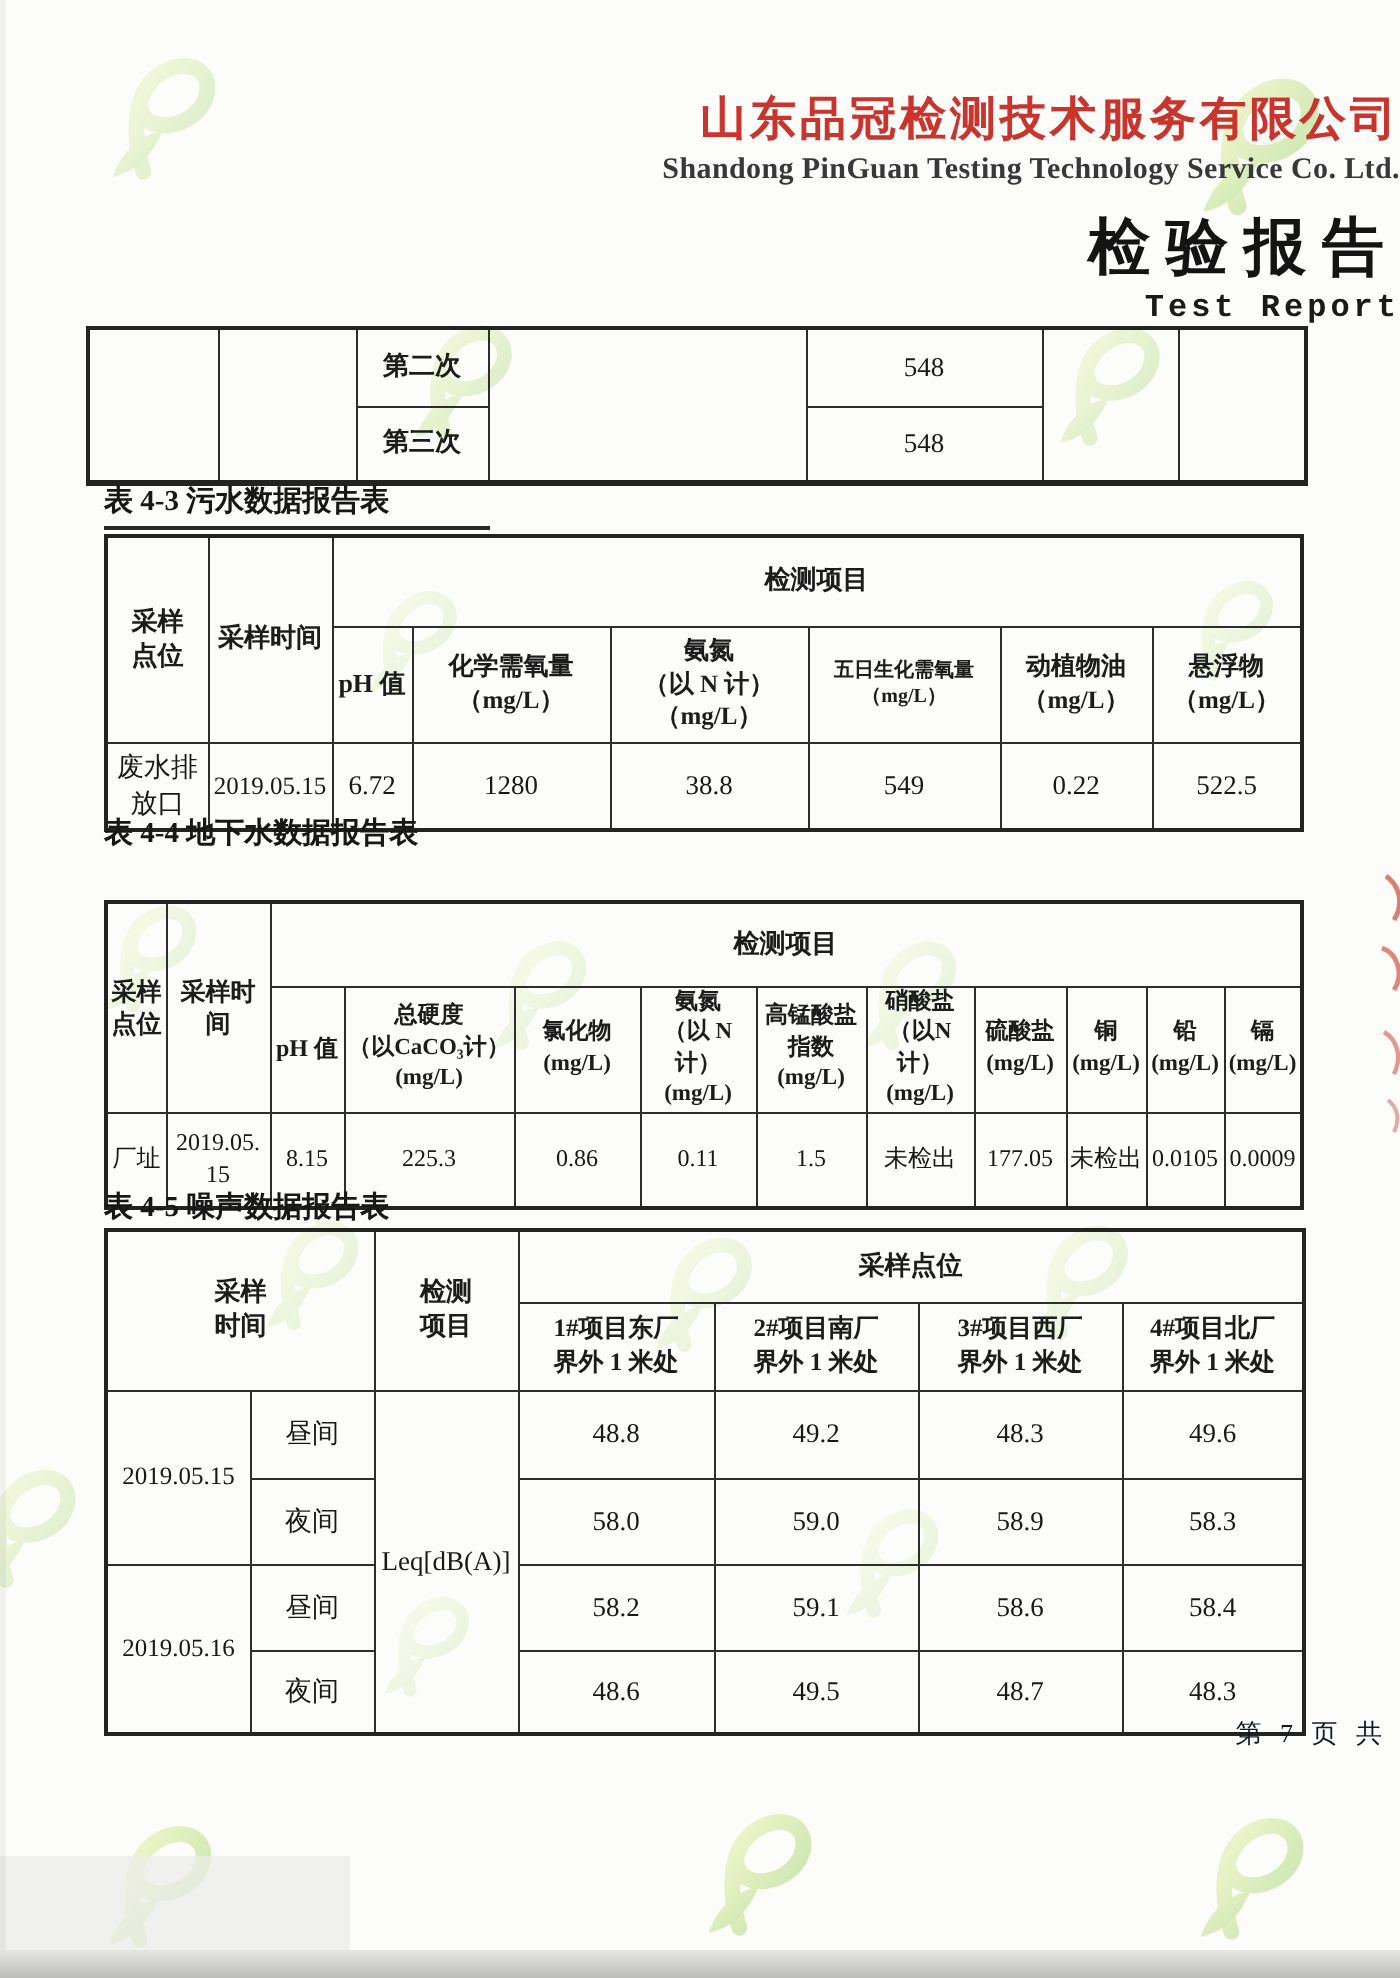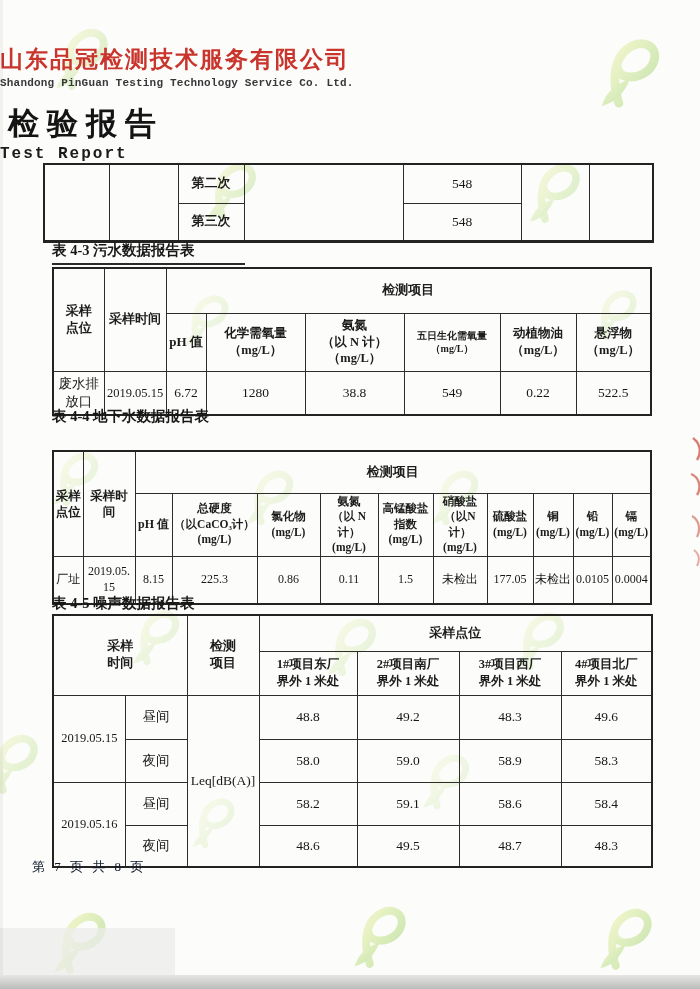--- a/index.html
+++ b/index.html
@@ -2,23 +2,23 @@
 <html><head>
 <meta charset="utf-8">
 <style>
   html,body{margin:0;padding:0;background:#888;}
   .page{
     position:relative;width:700px;height:989px;margin:0 auto;
     background:#fcfcfa;overflow:hidden;
     font-family:"Liberation Serif","DejaVu Serif",serif;color:#1f1f1f;
   }
   .abs{position:absolute;}
-  .ctr{left:0;width:700px;text-align:left;}
+  .ctr{left:0;width:700px;text-align:right;}
   .company-cn{top:44px;font-size:23px;font-weight:700;letter-spacing:2px;color:#c9342c;}
-  .company-en{top:77px;font-size:11px;font-weight:700;color:#38383a;letter-spacing:.2px;font-family:Liberation Mono, monospace;}
+  .company-en{top:77px;font-size:15px;font-weight:700;color:#38383a;letter-spacing:.2px;}
   .title-cn{top:103px;font-size:31px;font-weight:700;letter-spacing:8px;color:#141414;text-indent:8px;}
   .title-en{top:145px;font-size:16px;font-weight:700;letter-spacing:2px;font-family:"Liberation Mono","DejaVu Sans Mono",monospace;color:#1a1a1a;}
   .tbl-label{font-size:14.5px;font-weight:700;color:#171717;white-space:nowrap;}
   .underlined{border-bottom:2.5px solid #2a2a28;padding-bottom:3px;width:193px;}
   table{border-collapse:collapse;table-layout:fixed;position:absolute;background:transparent;}
   table{border:2.4px solid #232321;}
   td{border:1.5px solid #2e2d2b;text-align:center;vertical-align:middle;padding:0 1px;
      white-space:pre-line;line-height:1.3;overflow:hidden;}
   .hd{font-weight:700;font-size:13px;color:#1c1c1c;}
   .hd-sm{font-weight:700;font-size:11.5px;color:#1c1c1c;line-height:1.35;}
@@ -238,21 +238,21 @@
 15</td>
       <td class="val-sm">8.15</td>
       <td class="val-sm">225.3</td>
       <td class="val-sm">0.86</td>
       <td class="val-sm">0.11</td>
       <td class="val-sm">1.5</td>
       <td class="val-sm">未检出</td>
       <td class="val-sm">177.05</td>
       <td class="val-sm">未检出</td>
       <td class="val-sm">0.0105</td>
-      <td class="val-sm">0.0004</td>
+      <td class="val-sm">0.0009</td>
     </tr>
   </tbody>
     </table>
 
   <div class="abs tbl-label" style="left:52px;top:594px">表 4-5 噪声数据报告表</div>
   <table style="left:52px;top:614px;width:599px;">
     <colgroup>
       <col style="width:72px">
         <col style="width:62px">
         <col style="width:72px">

